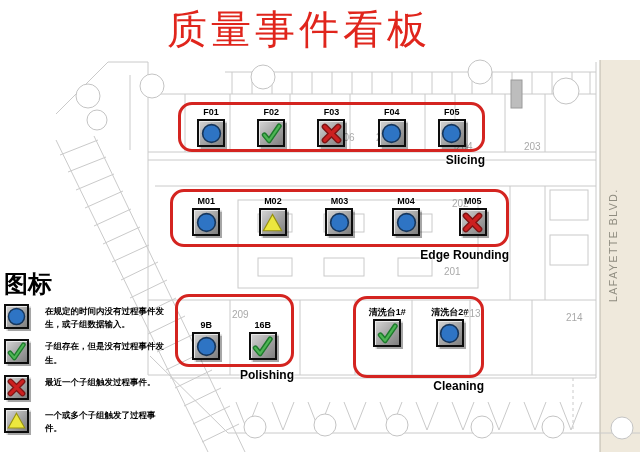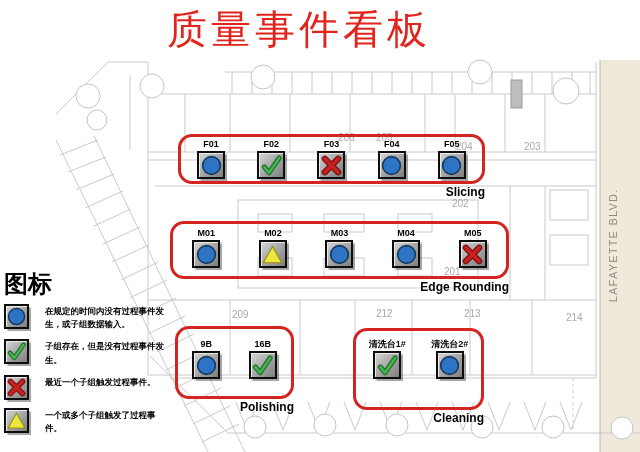--- a/index.html
+++ b/index.html
@@ -10,21 +10,21 @@
   }
   
   .page-title{
     position:absolute;top:2px;left:0;width:598px;text-align:center;
     font-size:40px;font-weight:normal;color:#e0251c;letter-spacing:4px;
     font-family:"DejaVu Sans",sans-serif;
   }
   
   svg.plan{position:absolute;left:0;top:0;}
   
-  .group{position:absolute;margin-top:32px;}
+  .group{position:absolute;}
   .group-box{
     box-sizing:border-box;width:100%;
     border:3px solid #d42420;border-radius:14px;
     display:flex;justify-content:space-around;align-items:flex-start;
     background:transparent;
   }
   .station{display:flex;flex-direction:column;align-items:center;}
   .station-label{
     font-size:9px;font-weight:bold;color:#000;white-space:nowrap;
     margin:0 0 1px 0;line-height:11px;
@@ -41,21 +41,21 @@
   .tile svg{width:21px;height:21px;display:block;}
   .group-caption{
     width:100%;text-align:right;font-size:12px;font-weight:bold;color:#000;
     margin-top:1px;text-shadow:0 0 2px #fff,0 0 2px #fff,0 0 3px #fff;
   }
   #g-slicing{left:178px;top:102px;width:307px;}
   #g-slicing .group-box{height:50px;padding-top:2px;}
   #g-edge{left:170px;top:189px;width:339px;}
   #g-edge .group-box{height:58px;padding-top:4px;}
   #g-polishing{left:175px;top:294px;width:119px;}
-  #g-polishing .group-box{height:73px;padding-top:10px;}
+  #g-polishing .group-box{height:73px;padding-top:23px;}
   #g-cleaning{left:353px;top:296px;width:131px;}
   #g-cleaning .group-box{height:82px;padding-top:8px;}
   
   #legend{position:absolute;left:4px;top:270px;width:162px;}
   .legend-heading{
     font-size:24px;font-weight:bold;color:#000;line-height:28px;margin-bottom:6px;
     font-family:"DejaVu Sans",sans-serif;
   }
   .legend-item{display:flex;align-items:flex-start;margin-bottom:8px;gap:8px;}
   .legend-item .tile{width:25px;height:25px;flex:none;margin-right:8px;}

